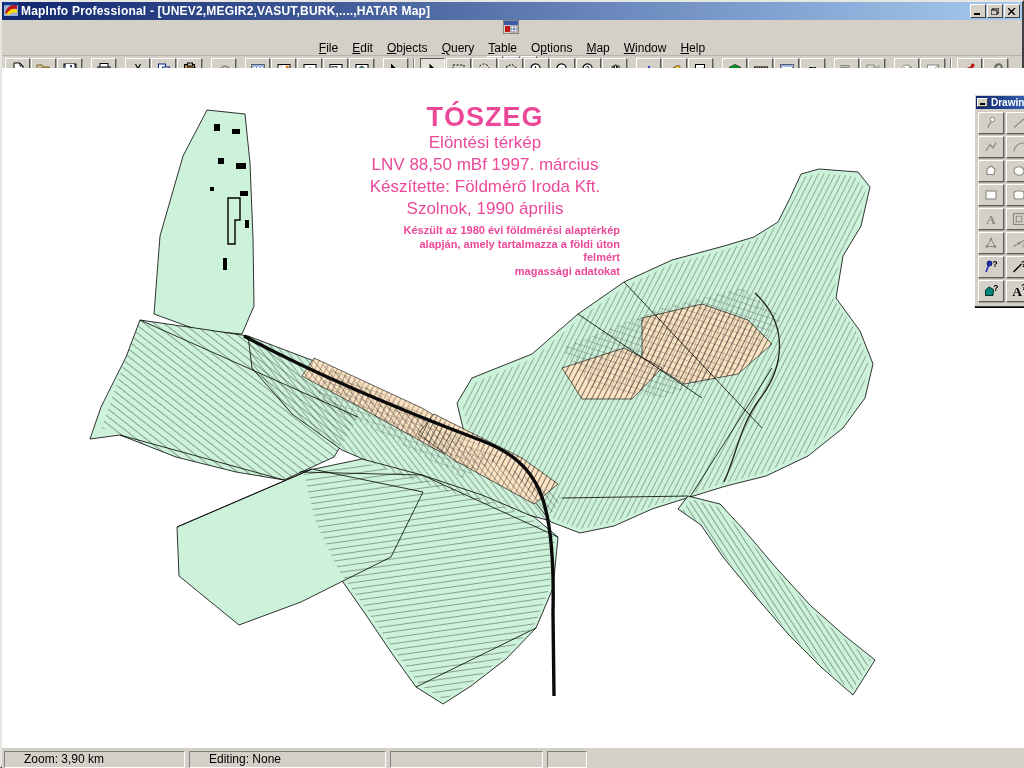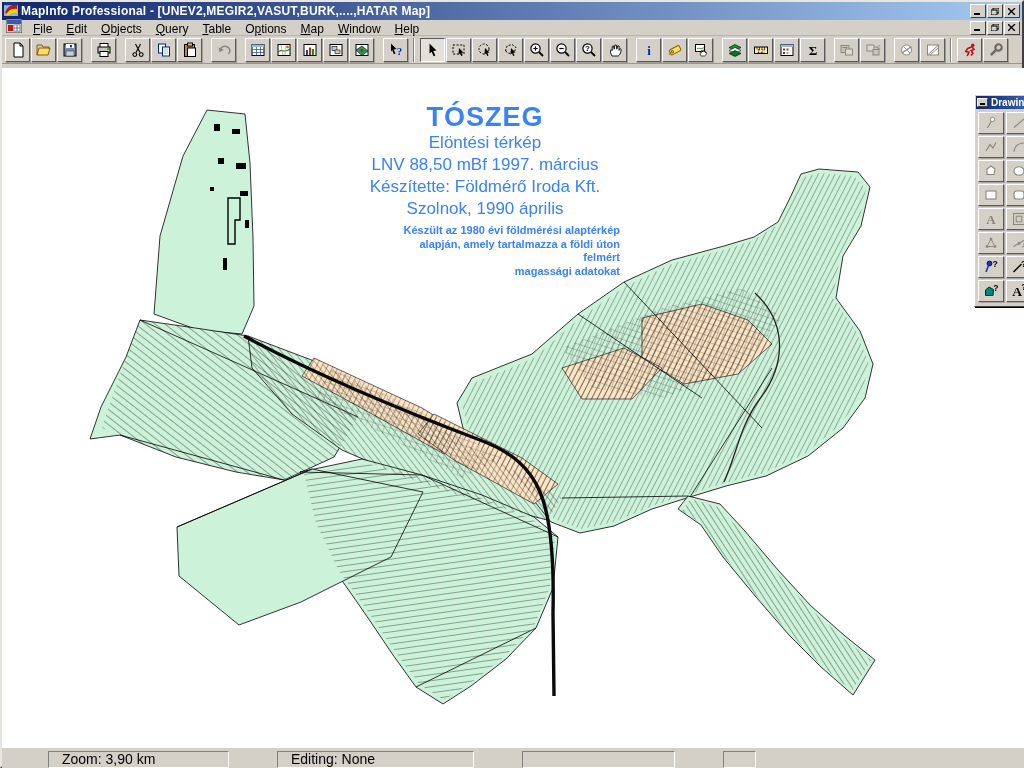--- a/index.html
+++ b/index.html
@@ -11,54 +11,54 @@
   body{font-family:"Liberation Sans","DejaVu Sans",sans-serif;background:var(--chrome);position:relative;}
 
   
   .app{position:absolute;inset:0;border:2px solid;border-color:#e8e6e0 #404040 #404040 #e8e6e0;background:var(--chrome);}
   .titlebar{height:18px;background:linear-gradient(90deg,var(--tl),var(--tr));display:flex;align-items:center;padding:8px 2px;gap:3px;}
   .titlebar .title{color:#fff;font-size:12px;font-weight:bold;letter-spacing:.2px;white-space:nowrap;flex:1;line-height:18px;}
   .winbtns{display:flex;gap:1px;}
   .winbtn{width:16px;height:14px;background:var(--chrome);border:1px solid;border-color:#fff #404040 #404040 #fff;display:flex;align-items:center;justify-content:center;}
   .winbtn svg{display:block;}
 
-  .menubar{height:16px;display:flex;align-items:center;padding:0 2px;gap:0;border-bottom:1px solid #b8b4ac;}
+  .menubar{height:36px;display:flex;align-items:center;padding:0 2px;gap:0;border-bottom:1px solid #b8b4ac;flex-direction:column;}
   .menubar .mdiicon{margin:0 4px 0 2px;}
   .menu-item{font-size:12px;color:#000;padding:2px 7px;white-space:nowrap;}
   .menu-item u{text-underline-offset:1px;}
   .menubar .spacer{flex:1;}
 
   .toolbar{height:28px;display:flex;align-items:center;padding:1px 3px;gap:1px;border-bottom:1px solid #9a968e;background:var(--chrome);}
   .tbtn{width:25px;height:24px;background:var(--chrome);border:1px solid;border-color:#fff #5a5a5a #5a5a5a #fff;box-shadow:1px 1px 0 rgba(64,64,64,.35);display:flex;align-items:center;justify-content:center;}
   .tbtn.pressed{border-color:#5a5a5a #fff #fff #5a5a5a;background:#e4e1da;box-shadow:none;}
   .tbtn svg{display:block;}
   .tgap{width:7px;height:100%;}
   .tsep{width:2px;height:24px;border-left:1px solid #808080;border-right:1px solid #fff;margin:0 4px;}
 
   
   .maparea{position:absolute;left:0;top:66px;width:1024px;height:679px;background:#ffffff;overflow:hidden;}
   .mapsvg{position:absolute;left:0;top:0;}
-  .maptext{position:absolute;left:318px;top:34px;width:330px;text-align:center;color:#3b82f6;}
+  .maptext{position:absolute;left:318px;top:34px;width:330px;text-align:center;color:#ec4899;}
   .maptext .t1{font-size:27px;font-weight:bold;letter-spacing:1px;line-height:30px;}
   .maptext .t2{font-size:17px;line-height:22px;}
   .maptext .note{margin-top:4px;margin-left:60px;width:240px;text-align:right;font-size:11px;font-weight:bold;line-height:13.5px;}
 
   
   .palette{position:absolute;left:972px;top:26px;width:62px;background:var(--chrome);border:1px solid;border-color:#fff #404040 #404040 #fff;box-shadow:1px 1px 0 #000;padding:1px;}
   .pal-title{height:13px;background:linear-gradient(90deg,var(--tl),#3a6ab8);display:flex;align-items:center;padding:1px;gap:3px;}
   .pal-title .txt{color:#fff;font-size:10px;font-weight:bold;line-height:11px;}
   .pal-min{width:11px;height:9px;background:var(--chrome);border:1px solid;border-color:#fff #404040 #404040 #fff;display:flex;align-items:flex-end;justify-content:center;}
   .pal-min i{display:block;width:5px;height:2px;background:#000;margin-bottom:1px;}
   .pal-grid{display:grid;grid-template-columns:repeat(2,1fr);gap:2px;padding:3px 2px;}
   .pbtn{width:26px;height:22px;background:var(--chrome);border:1px solid;border-color:#fff #5a5a5a #5a5a5a #fff;box-shadow:1px 1px 0 rgba(64,64,64,.3);display:flex;align-items:center;justify-content:center;}
   .pbtn svg{display:block;}
 
   
   .statusbar{position:absolute;left:0;top:745px;width:1024px;height:23px;background:var(--chrome);display:flex;align-items:center;padding:2px 2px;gap:4px;border-top:1px solid #fff;}
-  .spanel{height:17px;border:1px solid;border-color:#808080 #fff #fff #808080;font-size:14px;color:#000;display:flex;align-items:center;padding:0 13px;white-space:nowrap;overflow:hidden;margin-left:44px;}
+  .spanel{height:17px;border:1px solid;border-color:#808080 #fff #fff #808080;font-size:12px;color:#000;display:flex;align-items:center;padding:0 19px;white-space:nowrap;overflow:hidden;}
 </style>
 </head>
 <body>
 
 <div class="app">
 
   <div class="titlebar">
     <span>
       <svg width="14" height="14" viewBox="0 0 14 14">
           <rect x="0" y="0" width="14" height="14" fill="#9ab0d8"></rect>

